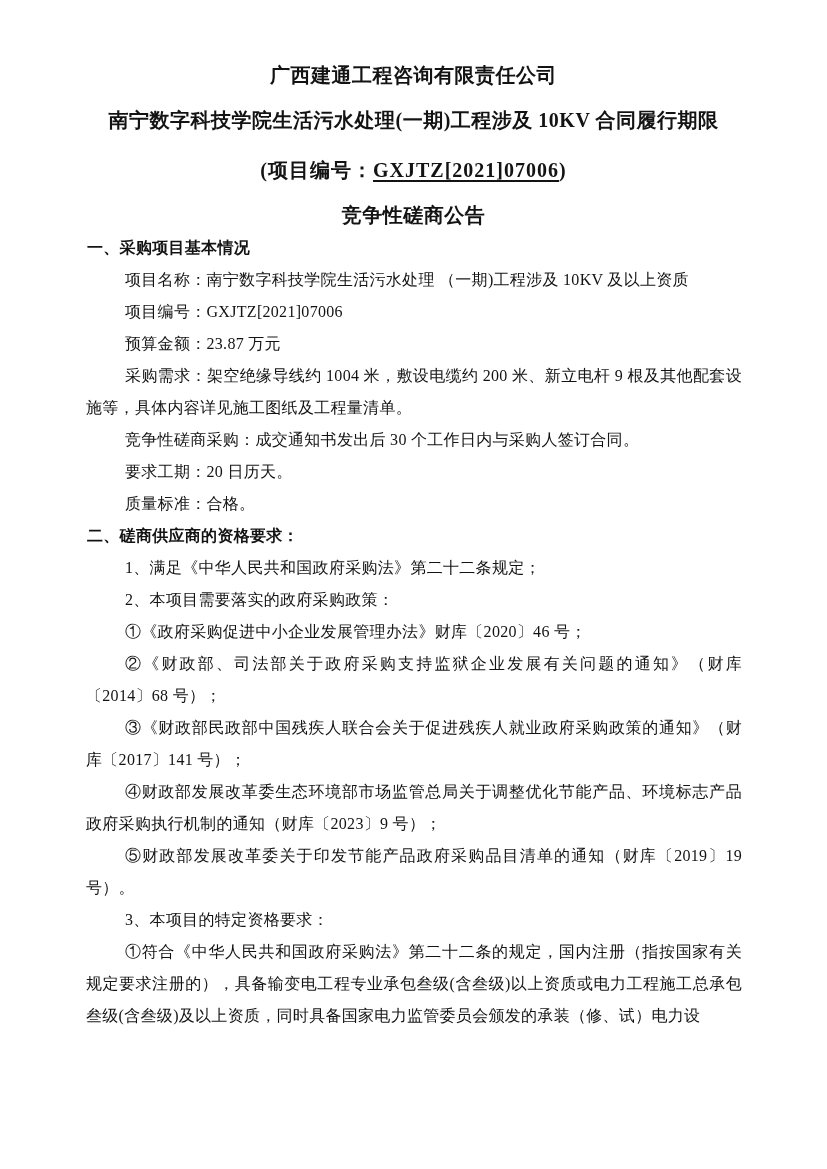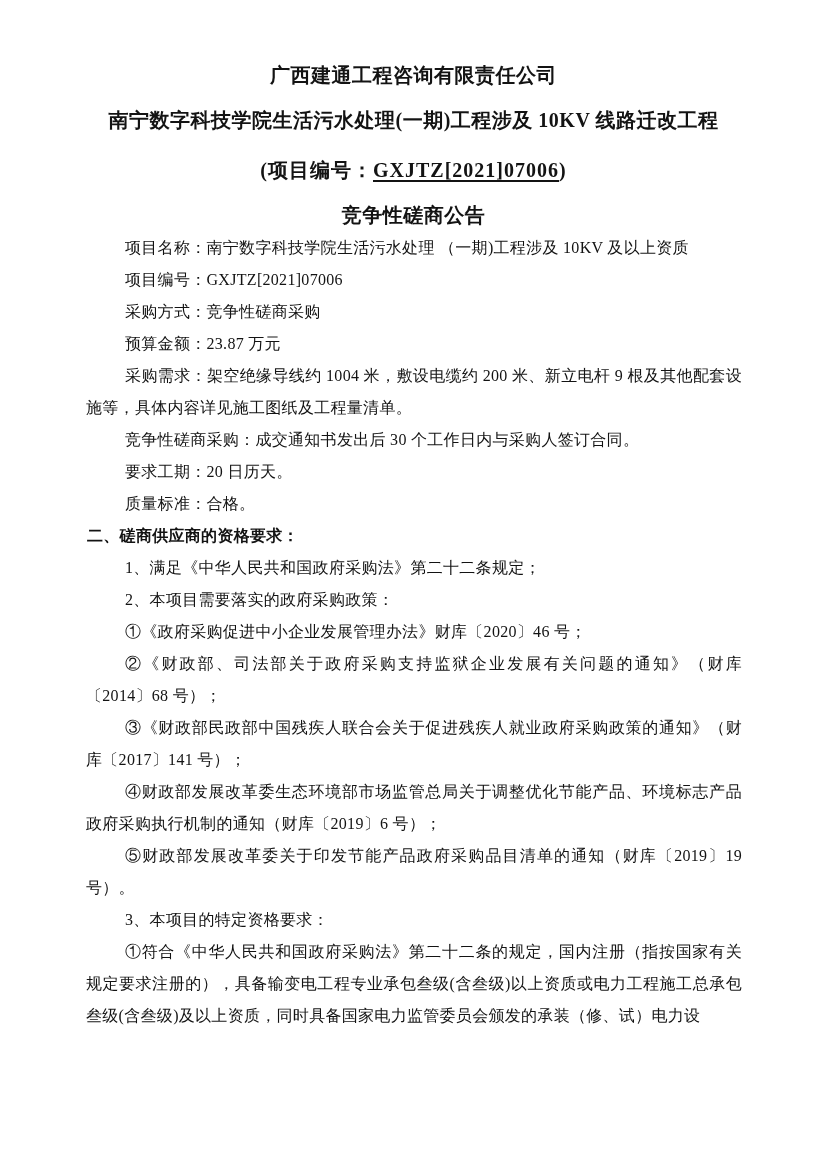--- a/index.html
+++ b/index.html
@@ -58,54 +58,54 @@
   }
   .b { font-weight: normal; }
 </style>
 </head>
 <body>
 
 <div class="page">
 
   <header class="doc-header">
     <div class="h-line">广西建通工程咨询有限责任公司</div>
-    <div class="h-line">南宁数字科技学院生活污水处理(一期)工程涉及 10KV 线路迁改工程</div>
+    <div class="h-line">南宁数字科技学院生活污水处理(一期)工程涉及 10KV 合同履行期限</div>
     <div class="h-line projno"><span>(项目编号：</span><span class="num">GXJTZ[2021]07006</span><span>)</span></div>
     <div class="h-line">竞争性磋商公告</div>
   </header>
 
   <main class="doc-body">
 
+    <p class="sec">一、采购项目基本情况</p>
 
     <p><span class="b">项目名称：</span><span>南宁数字科技学院生活污水处理 （一期)工程涉及 10KV 及以上资质</span></p>
 
     <p><span class="b">项目编号：</span><span>GXJTZ[2021]07006</span></p>
 
-    <p><span class="b">采购方式：</span><span>竞争性磋商采购</span></p>
 
     <p><span class="b">预算金额：</span><span>23.87 万元</span></p>
 
     <p><span class="b">采购需求：</span><span>架空绝缘导线约 1004 米，敷设电缆约 200 米、新立电杆 9 根及其他配套设施等，具体内容详见施工图纸及工程量清单。</span></p>
 
     <p><span class="b">竞争性磋商采购：</span><span>成交通知书发出后 30 个工作日内与采购人签订合同。</span></p>
 
     <p><span class="b">要求工期：</span><span>20 日历天。</span></p>
 
     <p><span class="b">质量标准：</span><span>合格。</span></p>
 
     <p class="sec">二、磋商供应商的资格要求：</p>
 
     <p class="b">1、满足《中华人民共和国政府采购法》第二十二条规定；</p>
 
     <p class="b">2、本项目需要落实的政府采购政策：</p>
 
     <p>①《政府采购促进中小企业发展管理办法》财库〔2020〕46 号；</p>
     <p>②《财政部、司法部关于政府采购支持监狱企业发展有关问题的通知》（财库〔2014〕68 号）；</p>
     <p>③《财政部民政部中国残疾人联合会关于促进残疾人就业政府采购政策的通知》（财库〔2017〕141 号）；</p>
-    <p>④财政部发展改革委生态环境部市场监管总局关于调整优化节能产品、环境标志产品政府采购执行机制的通知（财库〔2019〕6 号）；</p>
+    <p>④财政部发展改革委生态环境部市场监管总局关于调整优化节能产品、环境标志产品政府采购执行机制的通知（财库〔2023〕9 号）；</p>
     <p>⑤财政部发展改革委关于印发节能产品政府采购品目清单的通知（财库〔2019〕19 号）。</p>
 
     <p class="b">3、本项目的特定资格要求：</p>
 
     <p>①符合《中华人民共和国政府采购法》第二十二条的规定，国内注册（指按国家有关规定要求注册的），具备输变电工程专业承包叁级(含叁级)以上资质或电力工程施工总承包叁级(含叁级)及以上资质，同时具备国家电力监管委员会颁发的承装（修、试）电力设</p>
 
   </main>
 
 </div>
 

